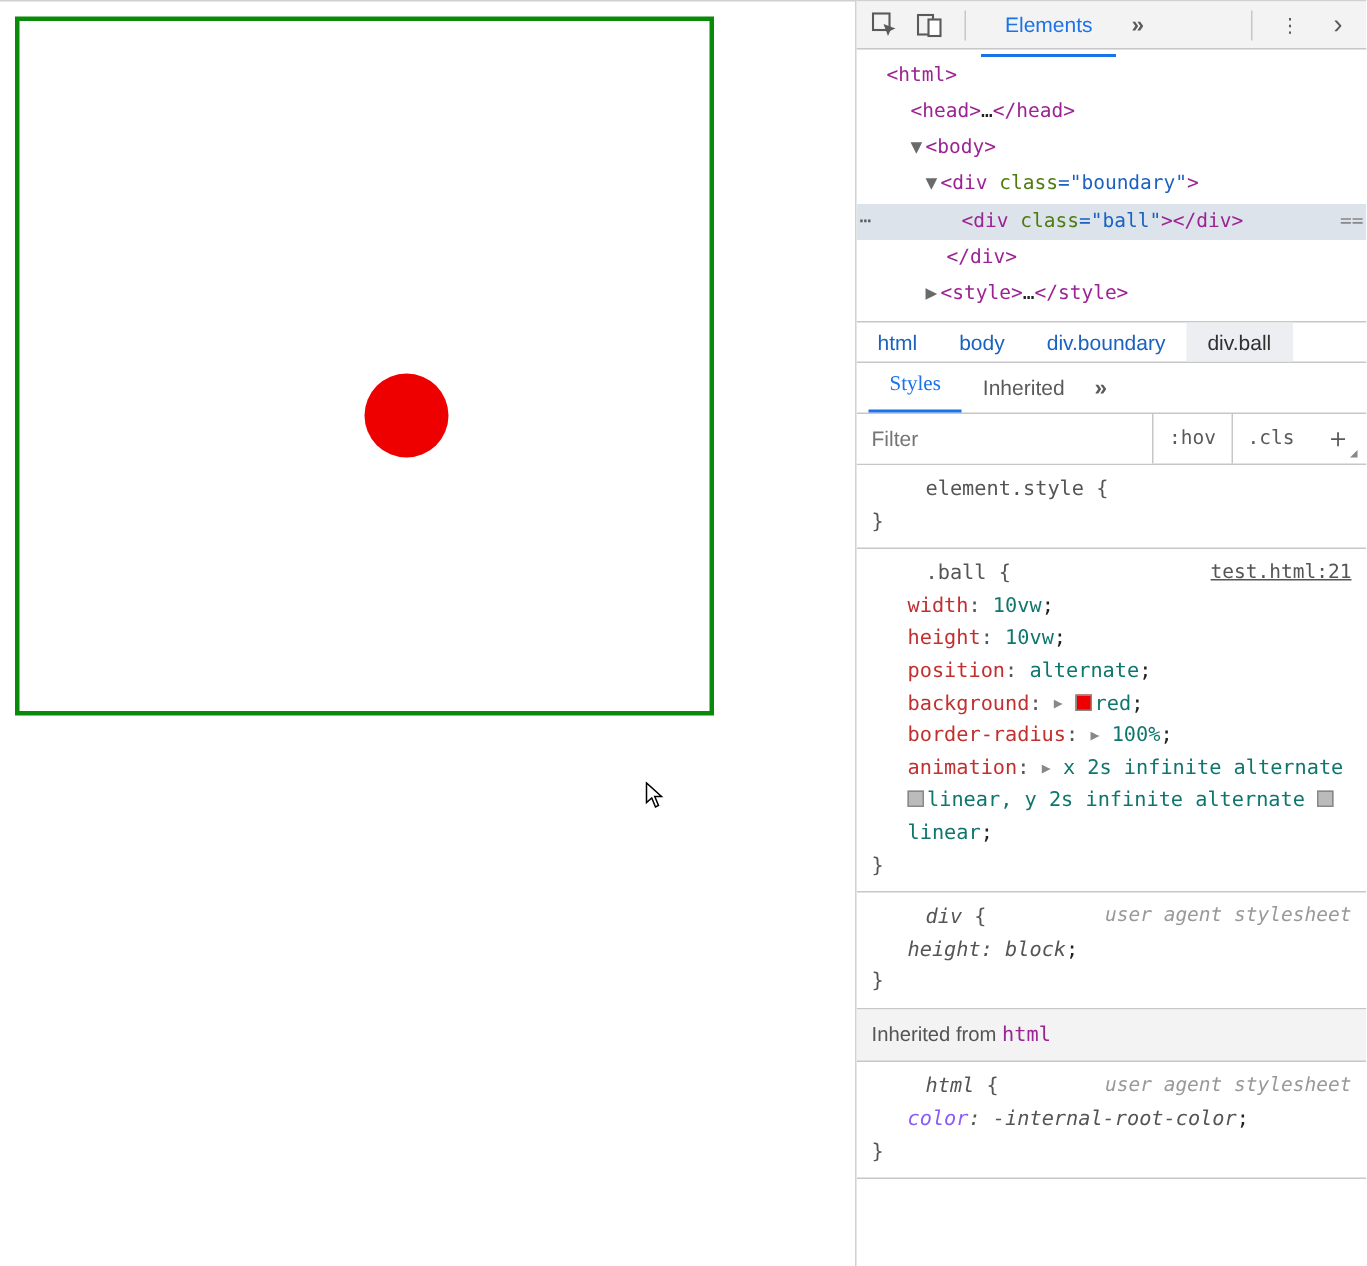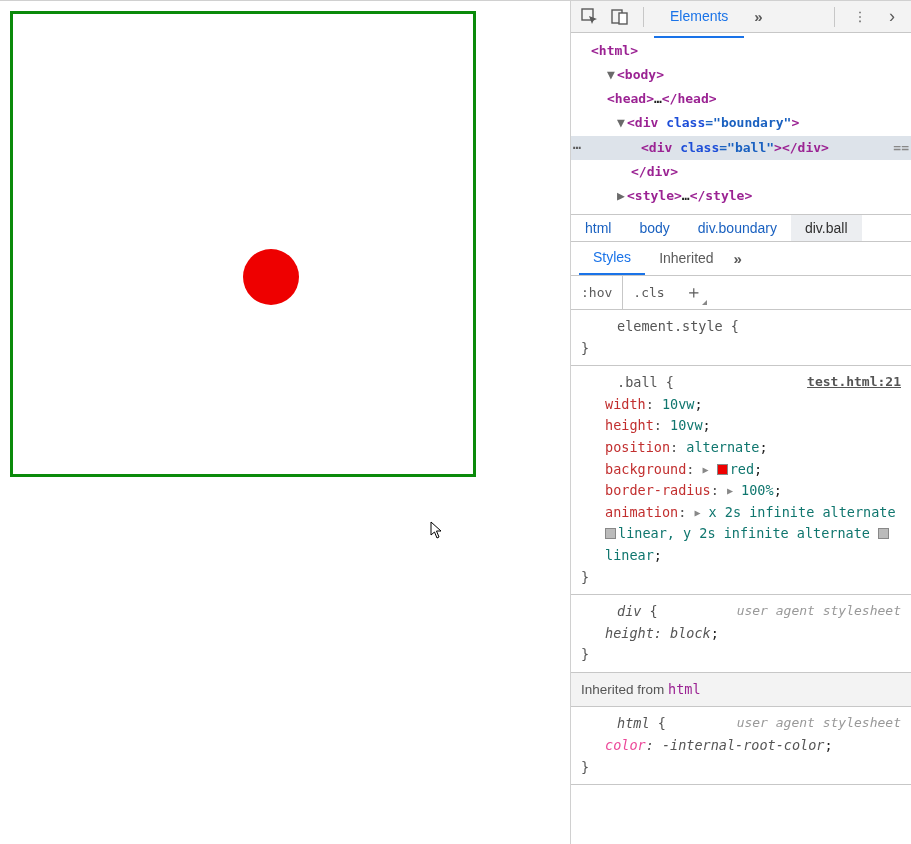--- a/index.html
+++ b/index.html
@@ -18,73 +18,73 @@
   .toolbar { display: flex; align-items: center; height: 32px; border-bottom: 1px solid #c7c7c7; padding: 0 6px; gap: 4px; background: #f3f3f3; }
   .tb-btn { width: 26px; height: 26px; display: flex; align-items: center; justify-content: center; color: #5a5a5a; border-radius: 0; }
   .tb-sep { width: 1px; height: 20px; background: #c7c7c7; margin: 0 6px; }
   .tab { padding: 0 16px; height: 43px; display: flex; align-items: center; color: #5a5a5a; font-size: 14px; }
   .tab.active { color: #1a73e8; border-bottom: 2px solid #1a73e8; }
   .tb-more { margin-left: auto; display:flex; align-items:center; gap:6px;}
   .chevrons { font-size: 15px; font-weight: bold; color:#5a5a5a; padding:0 6px; }
 
   
   .dom-tree { font-family: Menlo, Consolas, monospace; font-size: 13px; padding: 6px 0 6px 0; color: #222; overflow:hidden; }
-  .dom-line { white-space: pre; padding: 2px 0 2px 18px; line-height: 1.55; font-weight: bold; }
+  .dom-line { white-space: pre; padding: 2px 0 2px 18px; line-height: 1.55; }
   .dom-line.l1 { padding-left: 20px; }
   .dom-line.l2 { padding-left: 36px; }
   .dom-line.l3 { padding-left: 46px; }
   .dom-line.l4 { padding-left: 70px; }
   .dom-line.sel { background: #dde3ea; position: relative; }
   .dom-line.sel::before { content: "⋯"; position: absolute; left: 2px; top: 2px; font-size: 13px; color: #5a5a5a; letter-spacing: -1px; }
   .dom-line.sel::after { content: "=="; position: absolute; right: 2px; top: 2px; color: #888; }
   .twisty { display:inline-block; width: 10px; color:#6a6a6a; }
   .tag { color: #9b2393; }
-  .attr-n { color: #1d4ed8; }
+  .attr-n { color: #4d7c0f; }
   .attr-v { color: #1a61c0; }
   .punct { color: #1a61c0; }
   .ellips { color: #222; }
 
   
   .breadcrumb { display: flex; border-top: 1px solid #c7c7c7; border-bottom: 1px solid #c7c7c7; height: 28px; align-items: stretch; font-size: 14px; background:#fff;}
   .crumb { padding: 0 14px; color: #1a61c0; display:flex; align-items:center; }
   .crumb.active { background: #eceef1; color: #303030; }
 
   
   .subtabs { display: flex; align-items: center; height: 34px; border-bottom: 1px solid #c7c7c7; padding: 0 8px; gap: 0; background:#fff;}
   .subtab { padding: 0 14px; height: 34px; display: flex; align-items: center; color: #5a5a5a; font-size: 14px;}
-  .subtab.active { color: #1a73e8; border-bottom: 2px solid #1a73e8; }
+  .subtab.active { color: #1a73e8; border-bottom: 2px solid #1a73e8; font-family: Liberation Serif, serif; }
 
   
   .filter-row { display: flex; align-items: center; height: 34px; border-bottom: 1px solid #c7c7c7; padding: 0 0 0 0; background:#fff;}
   .filter-input { flex: 1 1 auto; border: none; padding: 0 10px; font-size: 14px; color:#777; height:100%; border-right:1px solid #c7c7c7; min-width:0;}
   .filter-btn { padding: 0 10px; color:#5a5a5a; font-family: Menlo, Consolas, monospace; font-size:13px; border-right:1px solid #c7c7c7; height:100%; display:flex; align-items:center;}
   .filter-plus { padding: 0 10px; font-size: 18px; color:#5a5a5a; height:100%; display:flex; align-items:center; position:relative;}
   .filter-plus::after{content:""; position:absolute; right:6px; bottom:4px; width:0;height:0;border-left:5px solid transparent; border-bottom:5px solid #888;}
 
   
   .styles-body { flex: 1 1 auto; overflow: auto; font-family: Menlo, Consolas, monospace; font-size: 13.5px; line-height: 1.6; }
   .rule-block { padding: 6px 10px 6px 10px; border-bottom: 1px solid #c7c7c7; }
   .rule-block.inh-hdr { background:#f3f3f3; padding:6px 10px; font-family:"Segoe UI", Arial, sans-serif; color:#555;}
   .rule-block.inh-hdr .tag { color:#9b2393; font-family: Menlo, Consolas, monospace;}
   .selector { color: #555; margin-left: 36px; }
   .brace { color: #555; }
-  .src-link { float: right; color: #555; text-decoration: underline; font-size: 13px; font-weight: bold;}
+  .src-link { float: right; color: #555; text-decoration: underline; font-size: 13px;}
   .ua-note { float: right; color: #999; font-style: italic; font-size: 13px; text-align: center; }
   .decl { padding-left: 24px; }
   .prop { color: #c22f2f; }
   .val-text { color: #0f766e; }
   .colon { color:#555;}
   .swatch { display:inline-block; width:11px; height:11px; border:1px solid #888; vertical-align:-1px; margin-right:2px;}
   .swatch.red { background:#ee0000; }
   .swatch.bezier { background:#bbb; }
   .expand-tri { color:#888; font-size:10px; display:inline-block; vertical-align:1px;}
   .ua .prop, .ua .val-text, .ua .selector, .ua .colon { font-style: italic; }
   .ua .prop { color:#555; }
   .ua .val-text { color:#555; }
-  .inh .prop { font-style: italic; color:#ec4899;}
+  .inh .prop { font-style: italic; color:#8b5cf6;}
   .inh .val-text { font-style: italic; color:#555;}
   .inh .selector { font-style: italic; }
 
 </style>
 </head>
 <body>
 
 <div class="page-pane">
   <div class="boundary">
     <div class="ball"></div>
@@ -116,42 +116,43 @@
     <div class="chevrons">»</div>
     <div class="tb-more">
       <div class="tb-sep"></div>
       <div class="tb-btn">⋮</div>
       <div class="tb-btn" style="font-size:18px;">›</div>
     </div>
   </div>
 
   <div class="dom-tree">
     <div class="dom-line l1"><span class="tag">&lt;html&gt;</span></div>
+    <div class="dom-line l2"><span class="tag">&lt;head&gt;</span><span class="ellips">…</span><span class="tag">&lt;/head&gt;</span></div>
     <div class="dom-line l2"><span class="twisty">▼</span><span class="tag">&lt;body&gt;</span></div>
-    <div class="dom-line l2"><span class="tag">&lt;head&gt;</span><span class="ellips">…</span><span class="tag">&lt;/head&gt;</span></div>
     <div class="dom-line l3"><span class="twisty">▼</span><span class="tag">&lt;<span>div</span></span> <span class="attr-n">class</span><span class="punct">="</span><span class="attr-v">boundary</span><span class="punct">"</span><span class="tag">&gt;</span></div>
     <div class="dom-line l4 sel"><span class="tag">&lt;<span>div</span></span> <span class="attr-n">class</span><span class="punct">="</span><span class="attr-v">ball</span><span class="punct">"</span><span class="tag">&gt;</span><span class="tag">&lt;/div&gt;</span></div>
     <div class="dom-line" style="padding-left:60px;"><span class="tag">&lt;/div&gt;</span></div>
     <div class="dom-line l3"><span class="twisty">▶</span><span class="tag">&lt;style&gt;</span><span class="ellips">…</span><span class="tag">&lt;/style&gt;</span></div>
   </div>
 
   <div class="breadcrumb">
     <div class="crumb">html</div>
     <div class="crumb">body</div>
     <div class="crumb">div.boundary</div>
     <div class="crumb active">div.ball</div>
   </div>
 
   <div class="subtabs">
     <div class="subtab active">Styles</div>
     <div class="subtab">Inherited</div>
     <div class="chevrons">»</div>
   </div>
 
   <div class="filter-row">
+    <input class="filter-input" placeholder="Filter" style="">
     <div class="filter-btn">:hov</div>
     <div class="filter-btn" style="border-right:none;">.cls</div>
     <div class="filter-plus">＋</div>
   </div>
 
   <div class="styles-body">
 
     <div class="rule-block">
       <span class="selector"><span>element.style</span></span><span class="brace"> {</span><br>
       <span class="brace">}</span>

